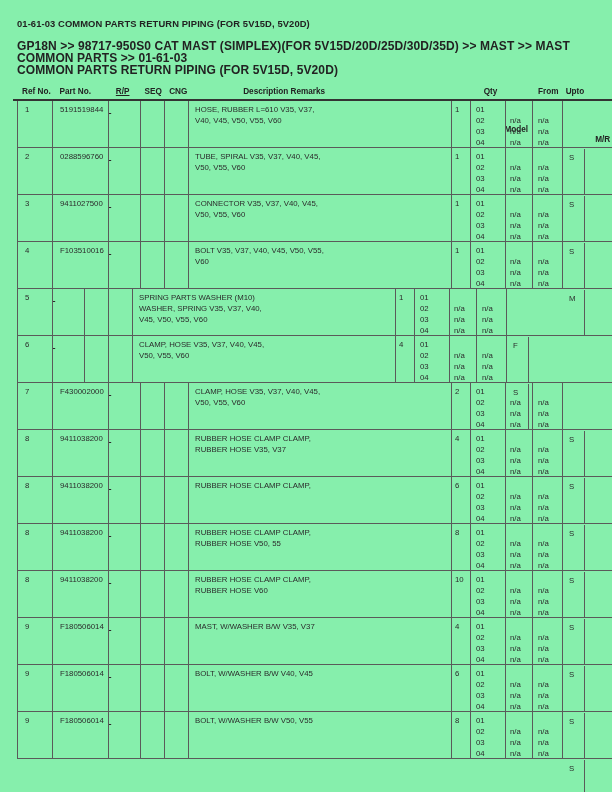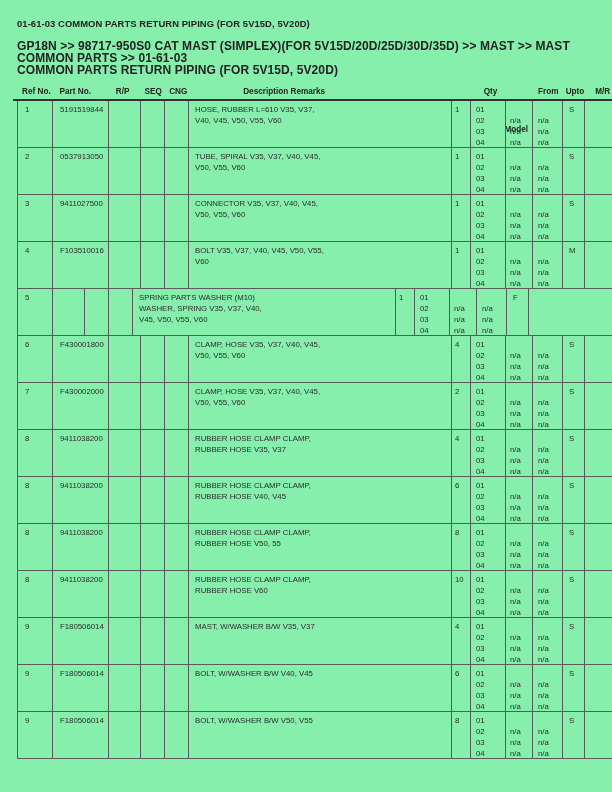--- a/index.html
+++ b/index.html
@@ -40,24 +40,24 @@
   .c{
     box-sizing:border-box;height:100%;overflow:hidden;
     border-right:1px solid #5a5a5a;
     padding-top:2.5px;
     font-size:7.8px;line-height:11px;color:#2b2b2b;
     white-space:nowrap;
   }
   .line{white-space:nowrap;}
 
   
-  .w-ref{width:36px;}  .w-part{width:56px;} .w-rp{width:32px;}
+  .w-ref{width:36px;}  .w-part{width:56px;} .w-rp{width:32px;text-decoration:underline;}
   .w-seq{width:24px;}  .w-cng{width:24px;}  .w-desc{width:263px;}
   .w-qty{width:19px;}  .w-model{width:35px;}.w-from{width:27px;}
-  .w-upto{width:30px;} .w-mr{width:22px;}   .w-tail{flex:1;}
+  .w-upto{width:30px;} .w-mr{width:22px;margin-top:48px;}   .w-tail{flex:1;}
 
   .c-ref{border-left:1px solid #5a5a5a;padding-left:7px;}
   .c-part{padding-left:7px;}
   .c-desc{padding-left:6px;}
   .c-qty{padding-left:3px;}
   .c-model{padding-left:5px;}
   .c-from{padding-left:4px;}
   .c-upto{padding-left:5px;}
   .c-mr{padding-left:6px;}
   .c-tail{border-right:none;}
@@ -123,21 +123,21 @@
           <div class="line">n/a</div>
           <div class="line">n/a</div>
           <div class="line">n/a</div>
         </div>
     <div class="c w-mr c-mr">S</div>
     <div class="c w-tail c-tail"></div>
   </div>
 
   <div class="trow">
     <div class="c w-ref c-ref">2</div>
-    <div class="c w-part c-part">0537913050</div>
+    <div class="c w-part c-part">0288596760</div>
     <div class="c w-rp">&nbsp;</div>
     <div class="c w-seq">&nbsp;</div>
     <div class="c w-cng">&nbsp;</div>
     <div class="c w-desc c-desc">
           <div class="line">TUBE, SPIRAL V35, V37, V40, V45,</div>
           <div class="line">V50, V55, V60</div>
         </div>
     <div class="c w-qty c-qty">1</div>
     <div class="c w-model c-model">
           <div class="line">01</div>
@@ -255,21 +255,20 @@
           <div class="line">n/a</div>
           <div class="line">n/a</div>
           <div class="line">n/a</div>
         </div>
     <div class="c w-mr c-mr">F</div>
     <div class="c w-tail c-tail"></div>
   </div>
 
   <div class="trow">
     <div class="c w-ref c-ref">6</div>
-    <div class="c w-part c-part">F430001800</div>
     <div class="c w-rp">&nbsp;</div>
     <div class="c w-seq">&nbsp;</div>
     <div class="c w-cng">&nbsp;</div>
     <div class="c w-desc c-desc">
           <div class="line">CLAMP, HOSE V35, V37, V40, V45,</div>
           <div class="line">V50, V55, V60</div>
         </div>
     <div class="c w-qty c-qty">4</div>
     <div class="c w-model c-model">
           <div class="line">01</div>
@@ -360,21 +359,20 @@
   </div>
 
   <div class="trow">
     <div class="c w-ref c-ref">8</div>
     <div class="c w-part c-part">9411038200</div>
     <div class="c w-rp">&nbsp;</div>
     <div class="c w-seq">&nbsp;</div>
     <div class="c w-cng">&nbsp;</div>
     <div class="c w-desc c-desc">
           <div class="line">RUBBER HOSE CLAMP CLAMP,</div>
-          <div class="line">RUBBER HOSE V40, V45</div>
         </div>
     <div class="c w-qty c-qty">6</div>
     <div class="c w-model c-model">
           <div class="line">01</div>
           <div class="line">02</div>
           <div class="line">03</div>
           <div class="line">04</div>
         </div>
     <div class="c w-from c-from">
           <div class="line">&nbsp;</div>

